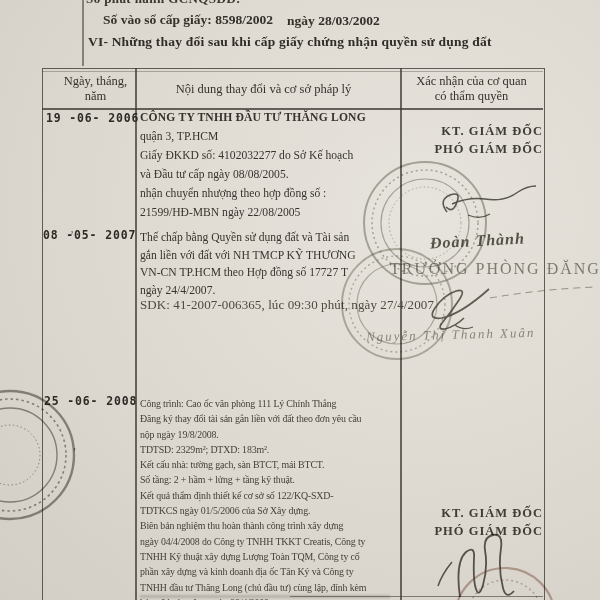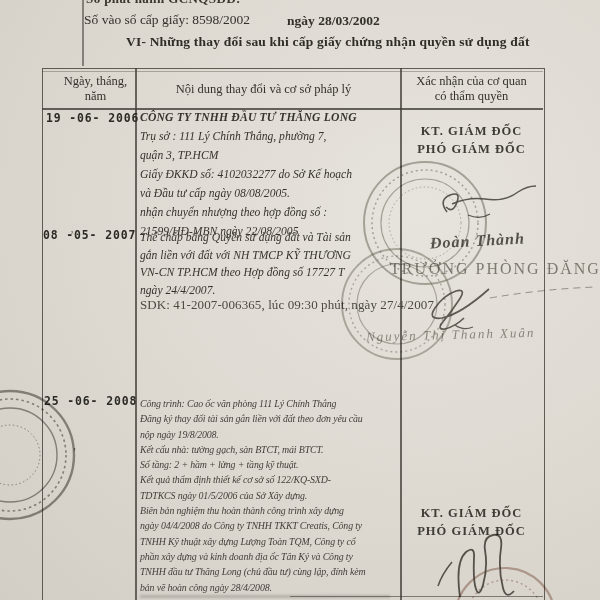--- a/index.html
+++ b/index.html
@@ -7,49 +7,49 @@
     position:relative;width:600px;height:600px;overflow:hidden;
     background:
       radial-gradient(ellipse at 70% 35%, #e7e4dd 0%, #ded9d1 50%, #d2cec6 100%);
     font-family:"Liberation Serif","DejaVu Serif",serif;
     color:#35332d;
   }
   .abs{position:absolute;}
   .nw{white-space:nowrap;}
   
   .top-partial{left:86px;top:-9px;font-size:13px;font-weight:bold;color:#3a382f;letter-spacing:.4px;}
-  .reg-line{left:84px;top:12px;font-size:13.5px;font-weight:normal;color:#33312a;}
+  .reg-line{left:103px;top:12px;font-size:13.5px;font-weight:bold;color:#33312a;}
   .reg-date{left:287px;top:13px;font-size:13.5px;font-weight:bold;color:#33312a;}
-  .sec-title{left:88px;top:34px;font-size:13.5px;font-weight:bold;color:#2f2d27;letter-spacing:.2px;margin-left:38px;}
+  .sec-title{left:88px;top:34px;font-size:13.5px;font-weight:bold;color:#2f2d27;letter-spacing:.2px;}
   .top-vline{left:82px;top:0;width:2px;height:66px;background:rgba(62,60,52,.55);}
   
   .tframe{left:42px;top:68px;width:501px;height:532px;border:1.6px solid rgba(62,60,52,.8);border-bottom:none;}
   .vline{top:68px;width:1.5px;height:532px;background:rgba(62,60,52,.75);}
   .v1{left:135px;} .v2{left:400px;}
   .hline{left:42px;top:108px;width:501px;height:1.5px;background:rgba(62,60,52,.78);}
   .hline2{left:42px;top:71px;width:501px;height:1px;background:rgba(62,60,52,.35);}
   .hbot{left:290px;top:596px;width:253px;height:1.4px;background:rgba(62,60,52,.6);}
   
   .hc{font-size:12.5px;color:#34322b;text-align:center;}
   .hc1{left:44px;top:74px;width:103px;line-height:15px;}
   .hc2{left:137px;top:82px;width:253px;}
   .hc3{left:401px;top:74px;width:141px;line-height:15px;}
   
   .dstamp{font-family:"DejaVu Sans Mono",monospace;font-weight:bold;font-size:13px;
           color:#2c2a25;letter-spacing:1px;transform:scaleX(.88);transform-origin:left top;}
   .d1{left:46px;top:110px;} .d2{left:43px;top:227px;} .d3{left:44px;top:393px;}
   
-  .entry{left:140px;width:260px;color:#37342d;font-style:italic;}
+  .entry{left:140px;width:260px;color:#37342d;}
   .e1{top:108px;font-size:11.6px;line-height:19px;}
   .e1 .co{font-weight:bold;letter-spacing:.2px;}
   .e2{top:229px;font-size:11.6px;line-height:17.5px;}
   .sdk{left:140px;top:297px;font-size:13px;color:#4c4941;letter-spacing:.1px;}
   .e3{top:396px;font-size:9.9px;line-height:15.3px;color:#44413a;letter-spacing:-.15px;}
   
-  .conf{font-weight:bold;font-size:12.5px;letter-spacing:1px;color:#3e3c34;text-align:center;width:143px;left:400px;}
+  .conf{font-weight:bold;font-size:12.5px;letter-spacing:1px;color:#3e3c34;text-align:right;width:143px;left:400px;}
   .c1a{top:124px;} .c1b{top:142px;}
   .c2a{top:506px;} .c2b{top:524px;}
   .signed-name{left:430px;top:232px;font-size:16px;font-style:italic;font-weight:bold;
                color:rgba(58,55,46,.85);transform:rotate(-3deg);letter-spacing:1px;}
   .reg-title{left:390px;top:260px;font-size:16px;letter-spacing:2px;color:rgba(80,77,66,.7);}
   .name2{left:366px;top:327px;font-size:13px;font-style:italic;letter-spacing:2px;
          color:rgba(98,94,82,.7);transform:rotate(-1.5deg);}
   
   .mark{color:rgba(60,58,50,.7);font-size:12px;}
   .faintline{left:140px;top:595px;width:250px;height:3px;background:rgba(80,76,66,.25);filter:blur(1px);}
@@ -85,40 +85,40 @@
     <div>Xác nhận của cơ quan</div>
     <div>có thẩm quyền</div>
   </div>
 
   <div class="abs dstamp d1 nw">19 -06- 2006</div>
   <div class="abs dstamp d2 nw">08 -05- 2007</div>
   <div class="abs dstamp d3 nw">25 -06- 2008</div>
 
   <div class="abs entry e1">
     <div class="nw co">CÔNG TY TNHH ĐẦU TƯ THĂNG LONG</div>
-    <div class="nw">Trụ sở : 111 Lý Chính Thắng, phường 7,</div>
     <div class="nw">quận 3, TP.HCM</div>
     <div class="nw">Giấy ĐKKD số: 4102032277 do Sở Kế hoạch</div>
     <div class="nw">và Đầu tư cấp ngày 08/08/2005.</div>
     <div class="nw">nhận chuyển nhượng theo hợp đồng số :</div>
     <div class="nw">21599/HĐ-MBN ngày 22/08/2005</div>
   </div>
 
   <div class="abs entry e2">
     <div class="nw">Thế chấp bằng Quyền sử dụng đất và Tài sản</div>
     <div class="nw">gắn liền với đất với NH TMCP KỸ THƯƠNG</div>
     <div class="nw">VN-CN TP.HCM theo Hợp đồng số 17727 T</div>
     <div class="nw">ngày 24/4/2007.</div>
   </div>
   <div class="abs sdk nw">SDK: 41-2007-006365, lúc 09:30 phút, ngày 27/4/2007</div>
 
   <div class="abs entry e3">
     <div class="nw">Công trình: Cao ốc văn phòng 111 Lý Chính Thắng</div>
     <div class="nw">Đăng ký thay đổi tài sản gắn liền với đất theo đơn yêu cầu</div>
     <div class="nw">nộp ngày 19/8/2008.</div>
+    <div class="nw">TDTSD: 2329m²; DTXD: 183m².</div>
     <div class="nw">Kết cấu nhà: tường gạch, sàn BTCT, mái BTCT.</div>
     <div class="nw">Số tầng: 2 + hầm + lửng + tầng kỹ thuật.</div>
     <div class="nw">Kết quả thẩm định thiết kế cơ sở số 122/KQ-SXD-</div>
     <div class="nw">TDTKCS ngày 01/5/2006 của Sở Xây dựng.</div>
     <div class="nw">Biên bản nghiệm thu hoàn thành công trình xây dựng</div>
     <div class="nw">ngày 04/4/2008 do Công ty TNHH TKKT Creatis, Công ty</div>
     <div class="nw">TNHH Kỹ thuật xây dựng Lượng Toàn TQM, Công ty cổ</div>
     <div class="nw">phần xây dựng và kinh doanh địa ốc Tân Ký và Công ty</div>
     <div class="nw">TNHH đầu tư Thăng Long (chủ đầu tư) cùng lập, đính kèm</div>
     <div class="nw">bản vẽ hoàn công ngày 28/4/2008.</div>

